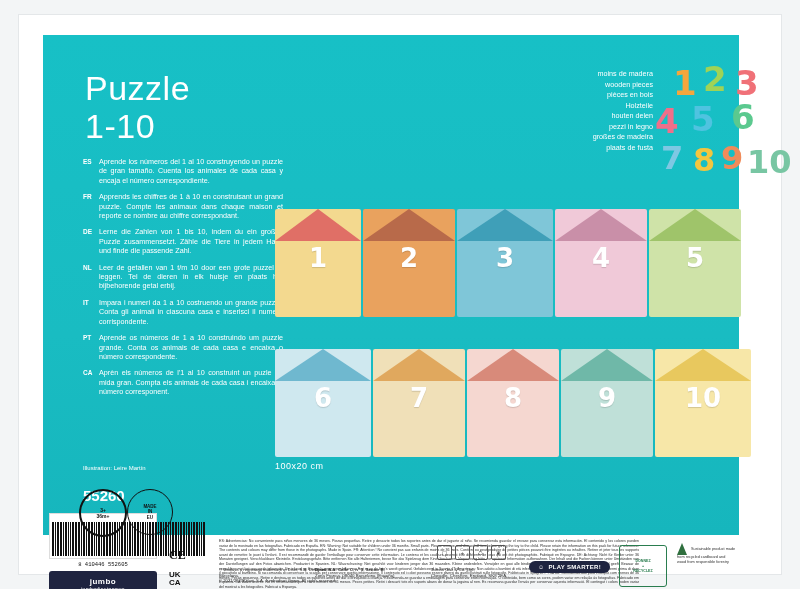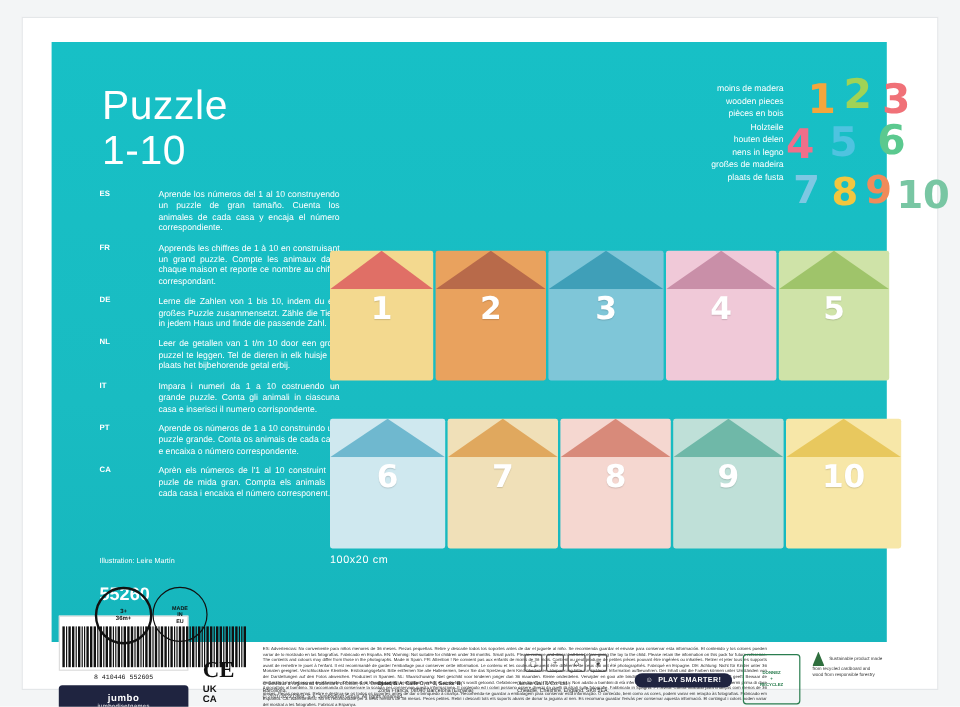--- a/index.html
+++ b/index.html
@@ -39,21 +39,20 @@
     font-weight:400;
     letter-spacing:0.5px;
   }
   .title .l2{display:block;margin-top:4px;}
   .langblock{
     position:absolute;left:40px;top:122px;width:200px;
   }
   .langrow{
     display:flex;
     margin-bottom:7px;
-    gap:33px;
   }
   .langcode{
     flex:0 0 16px;
     color:#ffffff;
     font-size:6.5px;
     font-weight:bold;
     padding-top:1px;
   }
   .langtext{
     flex:1;
@@ -165,21 +164,21 @@
     position:absolute;left:30px;top:556px;
     width:108px;height:26px;background:#1f2440;border-radius:3px;
     color:#fff;display:flex;flex-direction:column;
     align-items:center;justify-content:center;
   }
   .logo .l1{font-size:8px;font-weight:bold;letter-spacing:.5px;}
   .logo .l2{font-size:5px;letter-spacing:.3px;}
 
   .ce{
     position:absolute;left:150px;top:533px;
-    font-size:19px;font-weight:bold;color:#111;
+    font-size:12px;font-weight:bold;color:#111;
     font-family:"Liberation Serif", serif;
   }
   .ukca{
     position:absolute;left:150px;top:556px;
     font-size:8px;font-weight:bold;color:#111;line-height:8px;
   }
   .age{
     position:absolute;left:60px;top:474px;
     width:48px;height:48px;
   }
@@ -276,21 +275,21 @@
 
       <div class="illus">Illustration: Leire Martín</div>
       <div class="refnum">55260</div>
 
       <div class="wordlist">
         <div>moins de madera</div>
         <div>wooden pieces</div>
         <div>pièces en bois</div>
         <div>Holzteile</div>
         <div>houten delen</div>
-        <div>nens in legno</div>
+        <div>pezzi in legno</div>
         <div>großes de madeira</div>
         <div>plaats de fusta</div>
       </div>
 
       <div class="numcluster" id="numcluster">
           <span style="left: 18px; top: 4px; color: rgb(244, 166, 60); font-size: 34px;">1</span>
           <span style="left: 48px; top: 0px; color: rgb(159, 211, 86); font-size: 34px;">2</span>
           <span style="left: 80px; top: 4px; color: rgb(240, 113, 120); font-size: 34px;">3</span>
           <span style="left: 0px; top: 42px; color: rgb(240, 111, 138); font-size: 34px;">4</span>
           <span style="left: 36px; top: 40px; color: rgb(79, 195, 224); font-size: 34px;">5</span>

